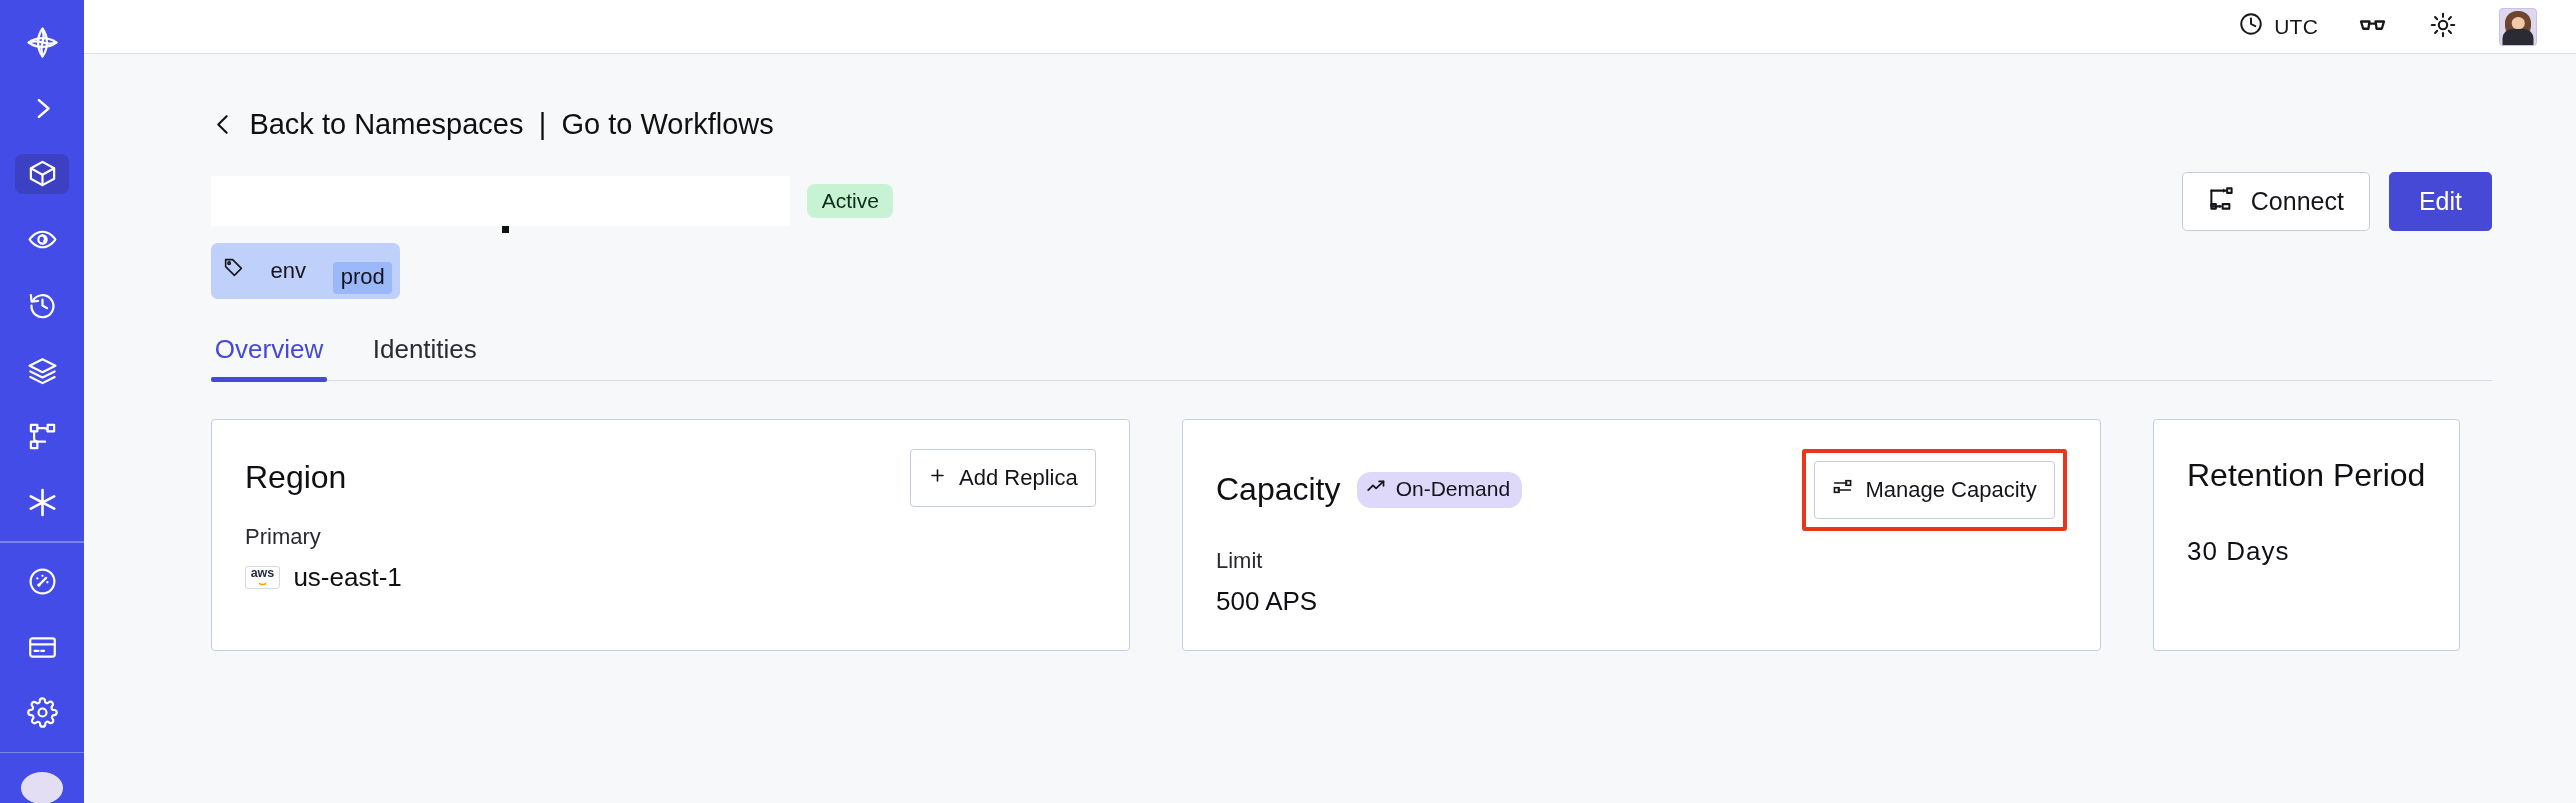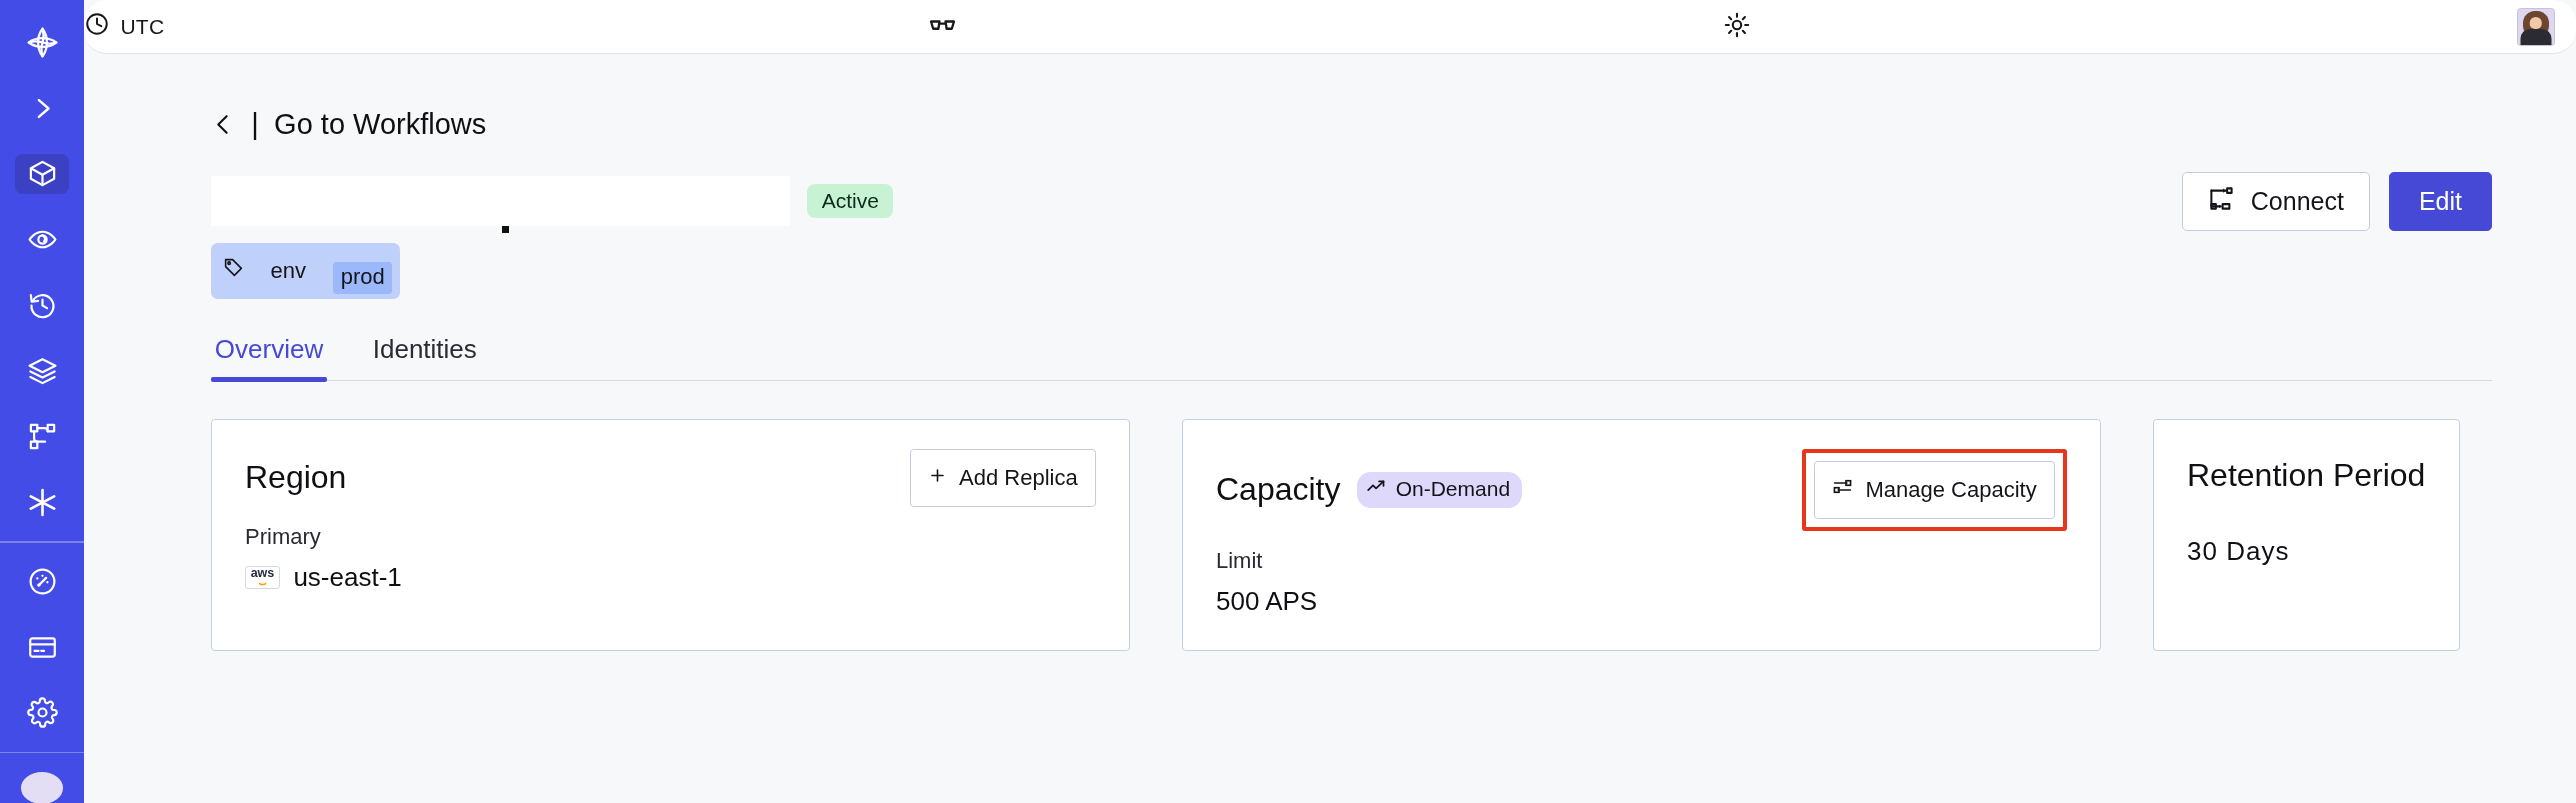--- a/index.html
+++ b/index.html
@@ -40,23 +40,22 @@
     background: #e4def5;
     margin-top: 13.4px;
   }
 
   
   .main { flex: 1 1 auto; height: 804px; display: flex; flex-direction: column; min-width:0; }
 
   .topbar {
     height: 54px; background: #ffffff; flex: 0 0 54px;
     border-bottom: 1px solid #dfe3ec;
-    display: flex; align-items: center; justify-content: space-between;
-    padding-right: 21px;
-    border-radius: 23px;
+    display: flex; align-items: center; justify-content: flex-end;
+    padding-right: 39px;
   }
   .tz {
     display: flex; align-items: center; gap: 10.5px;
     font-size: 21px; color: #18181b; letter-spacing:0.2px;
     margin-right: 40px; cursor: pointer;
   }
   .top-icon { margin-right: 42px; cursor: pointer; display:flex; align-items:center; }
   .avatar {
     width: 38px; height: 38px; border-radius: 3.8px;
     background: #ded7ef; overflow: hidden; position: relative; cursor: pointer;
@@ -360,20 +359,21 @@
     </header>
 
     <main class="content">
 
       <div class="breadcrumb">
         <span class="chev">
           <svg width="25" height="29" viewBox="0 0 24 24" fill="none" stroke="#101014" stroke-width="2" stroke-linecap="round" stroke-linejoin="round">
             <polyline points="15 4 7 12 15 20"></polyline>
           </svg>
         </span>
+        <span>Back to Namespaces</span>
         <span class="bc-sep">|</span>
         <span>Go to Workflows</span>
       </div>
 
       <div class="title-row">
         <div class="title-redact">
           <span></span>
           <span class="title-dot"></span>
         </div>
         <span class="badge-active">Active</span>

